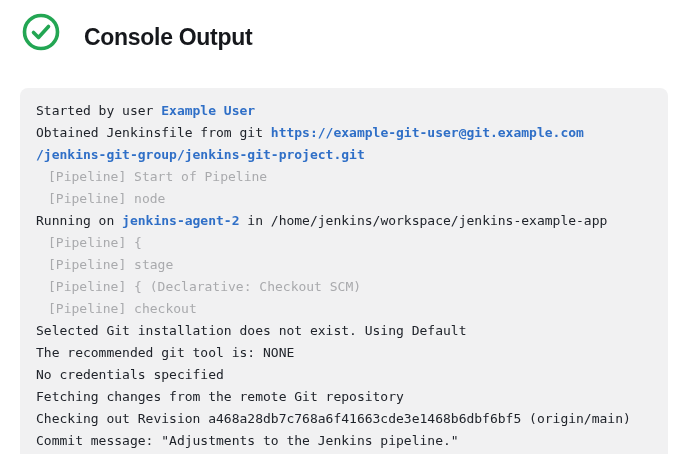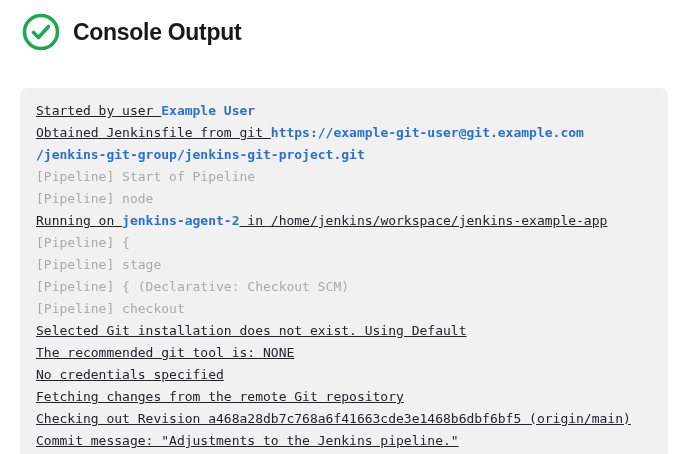--- a/index.html
+++ b/index.html
@@ -9,43 +9,43 @@
     --text-muted:#a9aaad;
     --link-blue:#2f6fc7;
     --green:#23a653;
     --title:#16181c;
   }
   *{margin:0;padding:0;box-sizing:border-box;}
   html,body{width:686px;height:454px;overflow:hidden;background:var(--bg);}
   body{font-family:"Liberation Sans","DejaVu Sans",sans-serif;}
 
   .header{
-    display:flex;align-items:center;gap:13px;
+    display:flex;align-items:flex-end;gap:24px;
     padding:13px 0 0 22px;
   }
   .status-icon{
     width:38px;height:38px;flex:0 0 auto;color:var(--green);
     display:block;
   }
   .page-title{
     font-size:23px;font-weight:bold;color:var(--title);
     letter-spacing:-0.3px;
   }
 
   .console-box{
     position:absolute;left:20px;top:88px;width:648px;height:390px;
     background:var(--box-bg);border-radius:8px;
     padding:12px 16px;
     font-family:"DejaVu Sans Mono","Liberation Mono",monospace;
     font-size:13px;line-height:22px;color:var(--text-dark);
     white-space:pre;overflow:hidden;
   }
   .console-line{white-space:pre;}
-  .seg-plain{color:var(--text-dark);text-decoration:underline;}
-  .seg-muted{color:var(--text-muted);}
+  .seg-plain{color:var(--text-dark);}
+  .seg-muted{color:var(--text-muted);margin-left:12px;}
   .seg-link{color:var(--link-blue);cursor:pointer;text-decoration:none;font-weight:bold;}
 </style>
 </head>
 <body>
 
 <div class="header">
   <svg class="status-icon" viewBox="0 0 38 38" fill="none" xmlns="http://www.w3.org/2000/svg">
     <circle cx="19" cy="19" r="16.5" stroke="currentColor" stroke-width="3.6"></circle>
     <path d="M11.5 19.5 L16.5 24.5 L26.5 13.5" stroke="currentColor" stroke-width="3.6" stroke-linecap="round" stroke-linejoin="round"></path>
   </svg>

